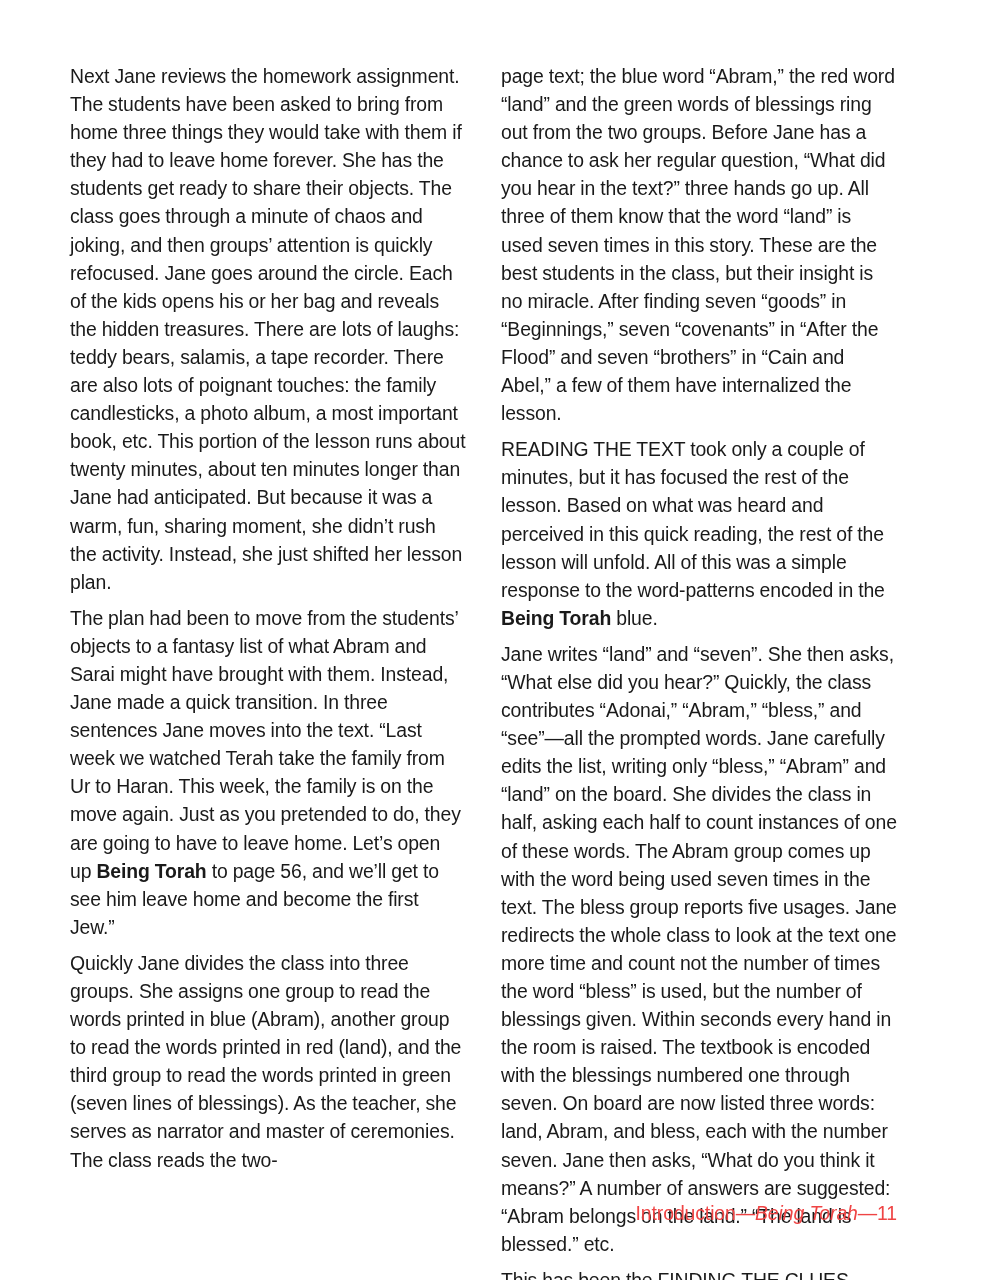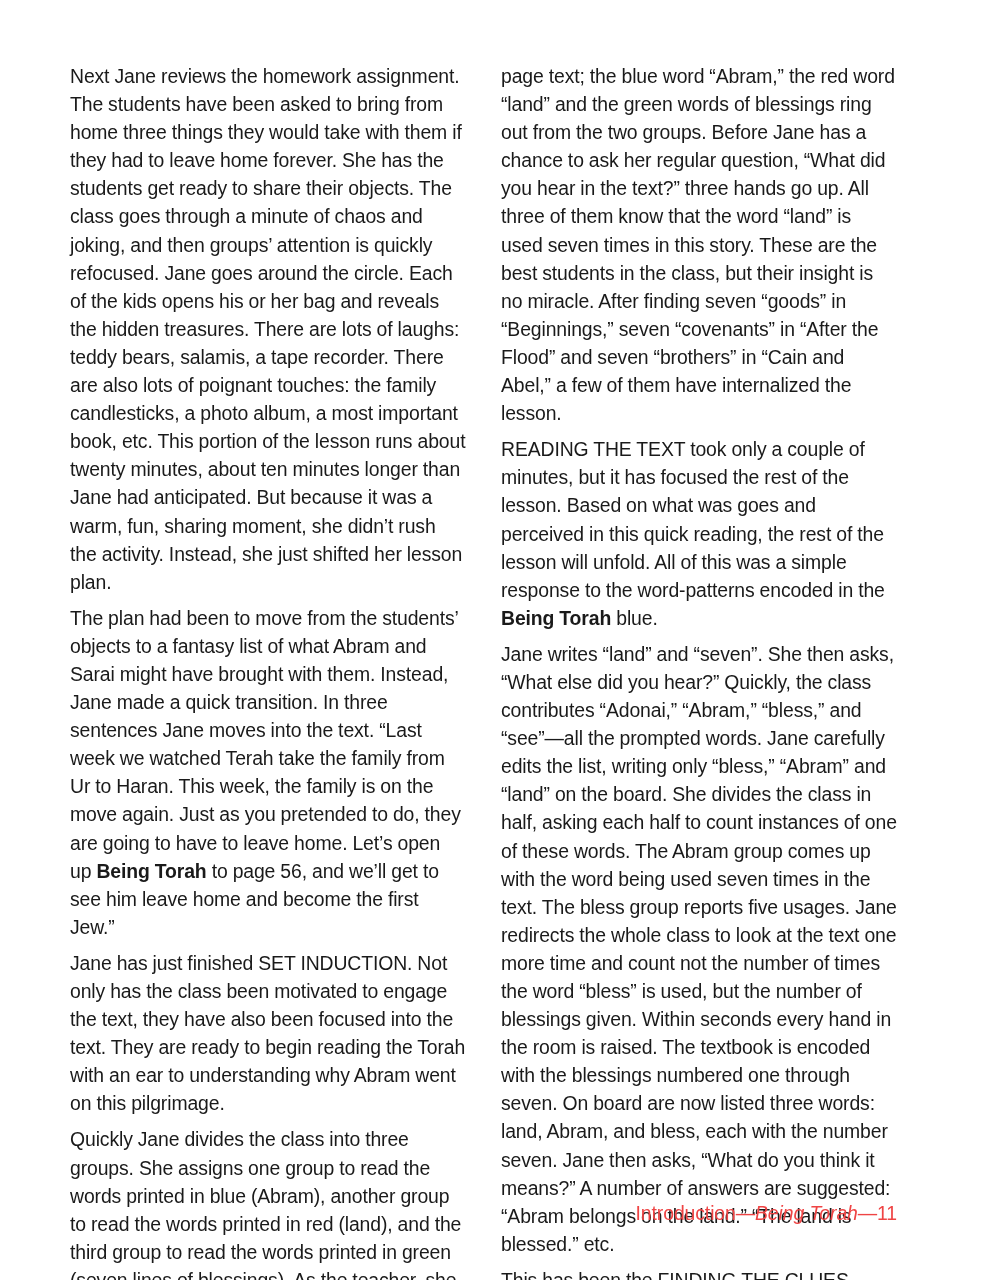--- a/index.html
+++ b/index.html
@@ -84,29 +84,28 @@
 
 <div class="page">
 
   <div class="columns">
 
     <div class="column">
       <p class="body-par">Next Jane reviews the homework assignment. The students have been asked to bring from home three things they would take with them if they had to leave home forever. She has the students get ready to share their objects. The class goes through a minute of chaos and joking, and then groups’ attention is quickly refocused. Jane goes around the circle. Each of the kids opens his or her bag and reveals the hidden treasures. There are lots of laughs: teddy bears, salamis, a tape recorder. There are also lots of poignant touches: the family candlesticks, a photo album, a most important book, etc. This portion of the lesson runs about twenty minutes, about ten minutes longer than Jane had anticipated. But because it was a warm, fun, sharing moment, she didn’t rush the activity. Instead, she just shifted her lesson plan.</p>
 
       <p class="body-par"><span>The plan had been to move from the students’ objects to a fantasy list of what Abram and Sarai might have brought with them. Instead, Jane made a quick transition. In three sentences Jane moves into the text. “Last week we watched Terah take the family from Ur to Haran. This week, the family is on the move again. Just as you pretended to do, they are going to have to leave home. Let’s open up </span><span class="bold-title">Being Torah</span><span> to page 56, and we’ll get to see him leave home and become the first Jew.”</span></p>
 
-      <p class="body-par">Jane has just finished SET INDUCTION. Not only has the class been motivated to engage the text, they have also been focused into the text. They are ready to begin reading the Torah with an ear to understanding why Abram went on this pilgrimage.</p>
 
       <p class="body-par">Quickly Jane divides the class into three groups. She assigns one group to read the words printed in blue (Abram), another group to read the words printed in red (land), and the third group to read the words printed in green (seven lines of blessings). As the teacher, she serves as narrator and master of ceremonies. The class reads the two-</p>
     </div>
 
     <div class="column">
       <p class="body-par">page text; the blue word “Abram,” the red word “land” and the green words of blessings ring out from the two groups. Before Jane has a chance to ask her regular question, “What did you hear in the text?” three hands go up. All three of them know that the word “land” is used seven times in this story. These are the best students in the class, but their insight is no miracle. After finding seven “goods” in “Beginnings,” seven “covenants” in “After the Flood” and seven “brothers” in “Cain and Abel,” a few of them have internalized the lesson.</p>
 
-      <p class="body-par"><span>READING THE TEXT took only a couple of minutes, but it has focused the rest of the lesson. Based on what was goes and perceived in this quick reading, the rest of the lesson will unfold. All of this was a simple response to the word-patterns encoded in the </span><span class="bold-title">Being Torah</span><span> blue.</span></p>
+      <p class="body-par"><span>READING THE TEXT took only a couple of minutes, but it has focused the rest of the lesson. Based on what was heard and perceived in this quick reading, the rest of the lesson will unfold. All of this was a simple response to the word-patterns encoded in the </span><span class="bold-title">Being Torah</span><span> blue.</span></p>
 
       <p class="body-par">Jane writes “land” and “seven”. She then asks, “What else did you hear?” Quickly, the class contributes “Adonai,” “Abram,” “bless,” and “see”—all the prompted words. Jane carefully edits the list, writing only “bless,” “Abram” and “land” on the board. She divides the class in half, asking each half to count instances of one of these words. The Abram group comes up with the word being used seven times in the text. The bless group reports five usages. Jane redirects the whole class to look at the text one more time and count not the number of times the word “bless” is used, but the number of blessings given. Within seconds every hand in the room is raised. The textbook is encoded with the blessings numbered one through seven. On board are now listed three words: land, Abram, and bless, each with the number seven. Jane then asks, “What do you think it means?” A number of answers are suggested: “Abram belongs on the land.” “The land is blessed.” etc.</p>
 
       <p class="body-par">This has been the FINDING THE CLUES section of the lesson. Here Jane has led the class to gather information about one aspect of this text, carefully</p>
     </div>
 
   </div>
 
   <div class="footer"><span>Introduction—</span><span class="ital">Being Torah</span><span>—11</span></div>
 

